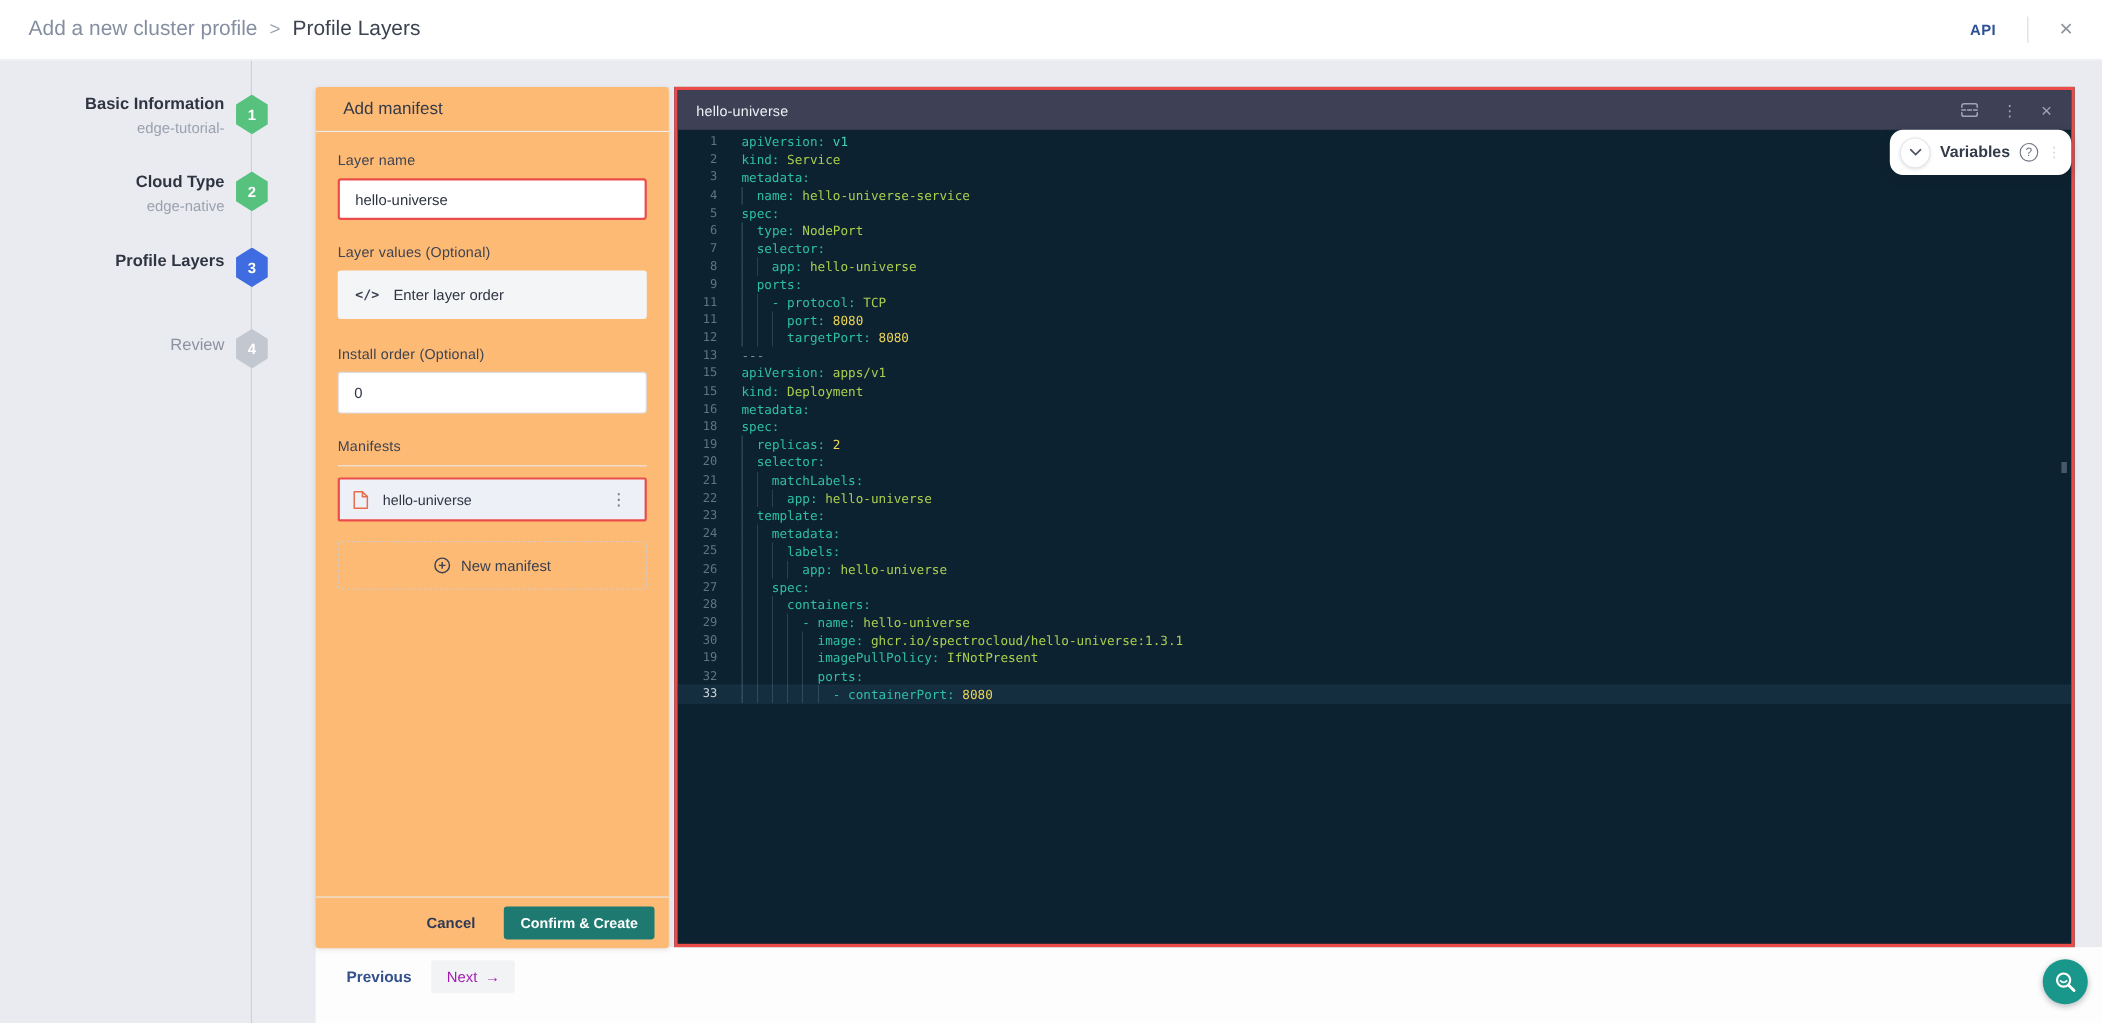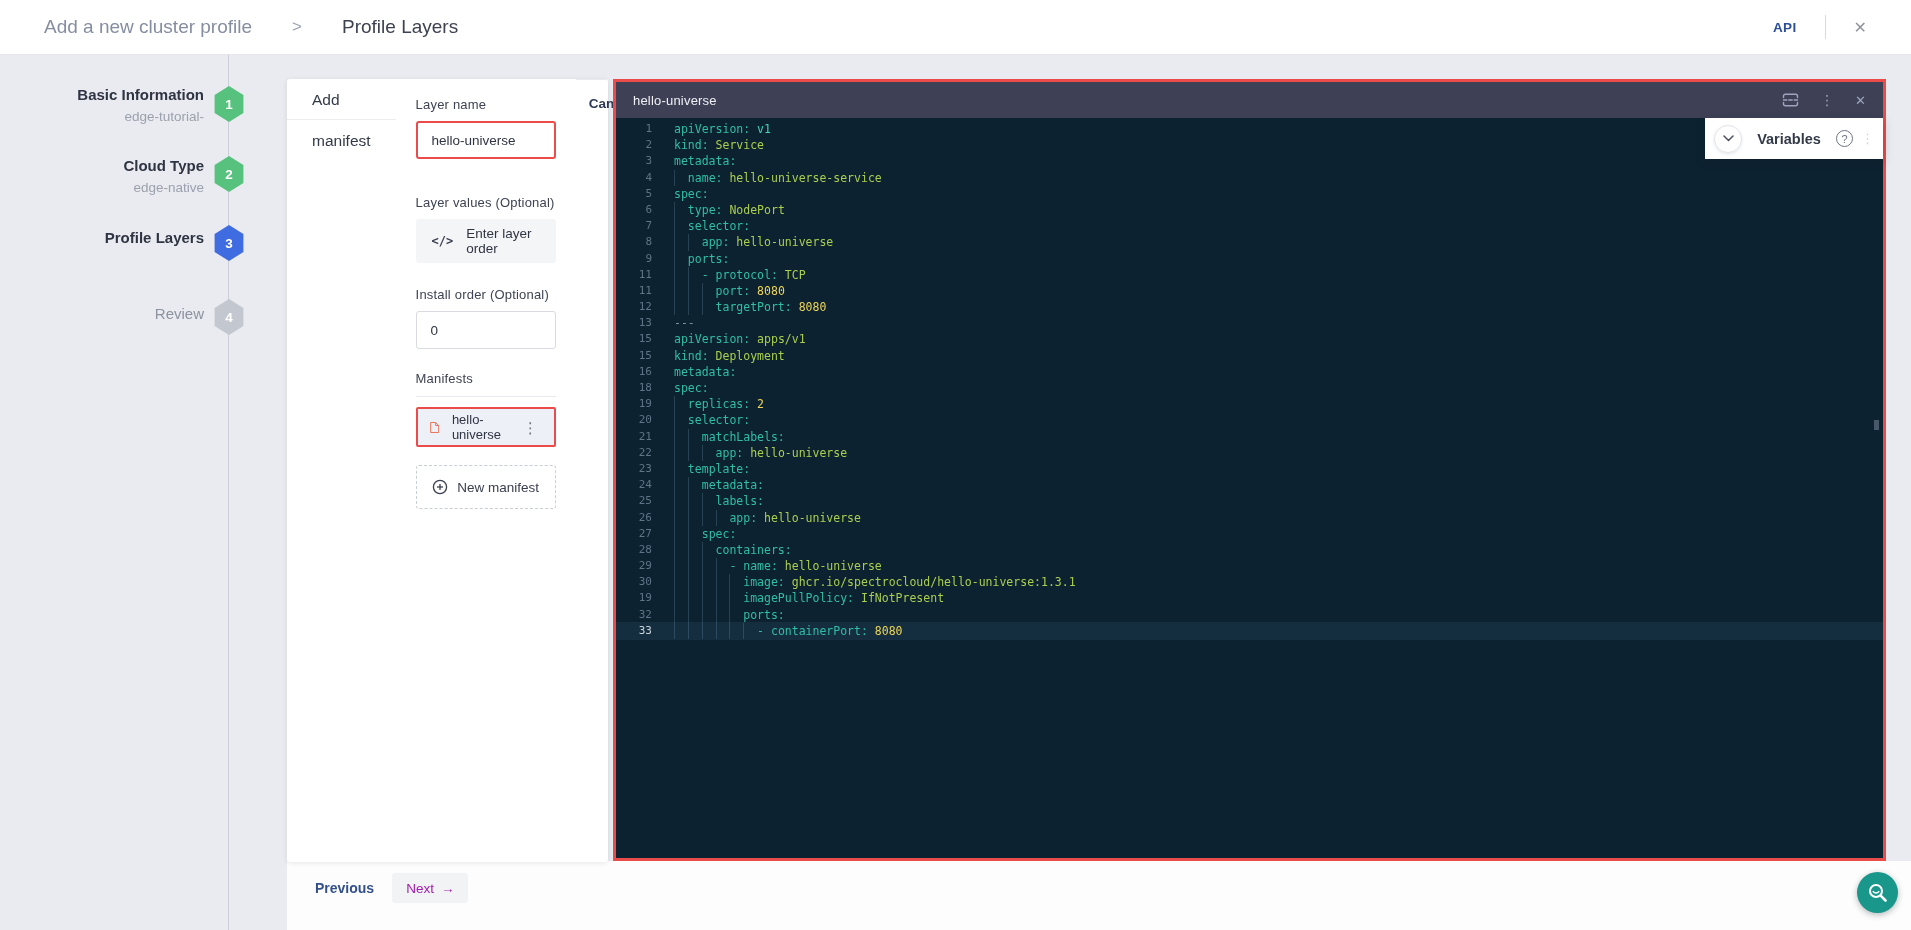--- a/index.html
+++ b/index.html
@@ -1,21 +1,21 @@
 <!DOCTYPE html>
 <html><head>
 <meta charset="utf-8">
 <style>
   * { margin:0; padding:0; box-sizing:border-box; }
   body { background:#fff; font-family:"Liberation Sans", sans-serif; }
   .app { position:relative; width:1911px; height:930px; background:#fff; overflow:hidden; }
 
   
   .topbar { position:absolute; top:0; left:0; right:0; height:55px; background:#fff;
-            border-bottom:1px solid #e4e6ea; display:flex; align-items:center; padding:0 44px; z-index:30;gap:29px; }
+            border-bottom:1px solid #e4e6ea; display:flex; align-items:center; padding:0 26px; z-index:30; }
   .bc-primary { font-size:19px; color:#858ea1; }
   .bc-sep { font-size:17px; color:#9aa2b2; margin:0 11px; }
   .bc-current { font-size:19px; color:#3c4250; }
   .topbar-right { margin-left:auto; display:flex; align-items:center; }
   .api-link { font-size:13.5px; font-weight:bold; color:#2d4f97; letter-spacing:.4px; cursor:pointer; }
   .topbar-divider { width:1px; height:24px; background:#d8dade; margin:0 28px; }
   .close-x { font-size:16px; color:#8f959f; cursor:pointer; }
 
   
   .content { position:absolute; top:55px; left:0; right:0; bottom:0; background:#e9ebf0; }
@@ -26,22 +26,22 @@
   .step-label { font-size:15px; font-weight:bold; color:#2f3442; line-height:22px; }
   .step-text.pending .step-label { color:#8c929e; font-weight:normal; }
   .step-sub { font-size:13.5px; color:#9ba1ad; line-height:19px; margin-top:1px; }
   .hex { position:absolute; left:213px; width:32px; height:36px;
          clip-path:polygon(50% 0,95% 25%,95% 75%,50% 100%,5% 75%,5% 25%);
          display:flex; align-items:center; justify-content:center;
          color:#fff; font-size:13.5px; font-weight:bold; cursor:pointer; }
   .hex.done { background:#57c17e; } .hex.active { background:#3f6ce0; } .hex.pending { background:#c3c7cf; }
 
   
-  .card { position:absolute; left:287px; top:24px; width:321px; height:783px; background:#ffffff;
-          border-radius:3px; box-shadow:0 1px 5px rgba(35,40,60,.10); display:flex; flex-direction:row; z-index:5; }
+  .card { position:absolute; left:287px; top:24px; width:321px; height:783px; background:#fdba74;
+          border-radius:3px; box-shadow:0 1px 5px rgba(35,40,60,.10); display:flex; flex-direction:column; z-index:5; }
   .card-title { height:41px; line-height:41px; padding:0 25px; font-size:15.5px; color:#333a48;
                 border-bottom:1px solid #ebedf0; }
   .card-body { flex:1; padding:18px 20px 0; }
   .field-label { font-size:13px; color:#3d4352; letter-spacing:.2px; margin-bottom:9px; }
   .tinput { height:38px; border:1px solid #d9dbe0; border-radius:3px; display:flex; align-items:center;
             padding:0 14px; font-size:13.5px; color:#2f3442; background:#fff; cursor:text; }
   .tinput.hl { border:2px solid #ec4c49; }
   .values-btn { height:44px; background:#f4f5f7; border-radius:3px; display:flex; align-items:center;
                 padding:0 16px; gap:13px; margin-bottom:24px; cursor:pointer; }
   .code-glyph { font-family:"DejaVu Sans Mono", monospace; font-size:12px; font-weight:bold; color:#3b4050; }
@@ -82,22 +82,22 @@
               font-size:11.5px; }
   .ln { width:36px; text-align:right; color:#5f7487; flex:none; font-size:11px; }
   .lc { white-space:pre; margin-left:22px; color:#d6dde3; }
   .t-key { color:#2fbfa6; } .t-str { color:#a9cf4f; } .t-num { color:#eed558; }
   .t-cyan { color:#45d2bc; } .t-doc { color:#7f8fa0; }
   .code-row.active { background:#152e3f; box-shadow:0 0 0 0.5px rgba(130,175,205,.18); }
   .code-row.active .ln { color:#c8d4dd; }
   .ruler-mark { position:absolute; right:4px; top:302px; width:5px; height:10px; background:#46586a; }
 
   
-  .vars { position:absolute; right:0; top:36px; width:178px; height:41px; background:#fff;
-          border-radius:0; box-shadow:0 3px 9px rgba(20,25,40,.28); display:flex; align-items:center;
+  .vars { position:absolute; right:0; top:36px; width:165px; height:41px; background:#fff;
+          border-radius:12px; box-shadow:0 3px 9px rgba(20,25,40,.28); display:flex; align-items:center;
           padding:0 9px; z-index:8; }
   .vars-chevron { width:28px; height:28px; border:1px solid #e2e4e9; border-radius:50%;
                   display:flex; align-items:center; justify-content:center; cursor:pointer;
                   box-shadow:0 1px 3px rgba(20,25,40,.12); flex:none; }
   .vars-label { flex:1; text-align:center; font-size:14.5px; font-weight:bold; color:#333a48; }
   .vars-help { width:17px; height:17px; border:1.3px solid #6e7480; border-radius:50%; color:#6e7480;
                font-size:11px; display:flex; align-items:center; justify-content:center; cursor:pointer; flex:none; }
   .vars-kebab { color:#cfd3da; font-size:13px; margin-left:8px; cursor:pointer; }
 
   
@@ -153,21 +153,21 @@
     </div>
 
     <div class="card">
       <div class="card-title">Add manifest</div>
       <div class="card-body">
         <div class="field-label">Layer name</div>
         <div class="tinput hl">
           <span>hello-universe</span>
         </div>
 
-        <div class="field-label" style="margin-top:36px;">Layer values (Optional)</div>
+        <div class="field-label" style="margin-top:22px;">Layer values (Optional)</div>
         <div class="values-btn">
           <span class="code-glyph">&lt;/&gt;</span>
           <span class="values-btn-label">Enter layer order</span>
         </div>
 
         <div class="field-label">Install order (Optional)</div>
         <div class="tinput">
           <span>0</span>
         </div>
 

